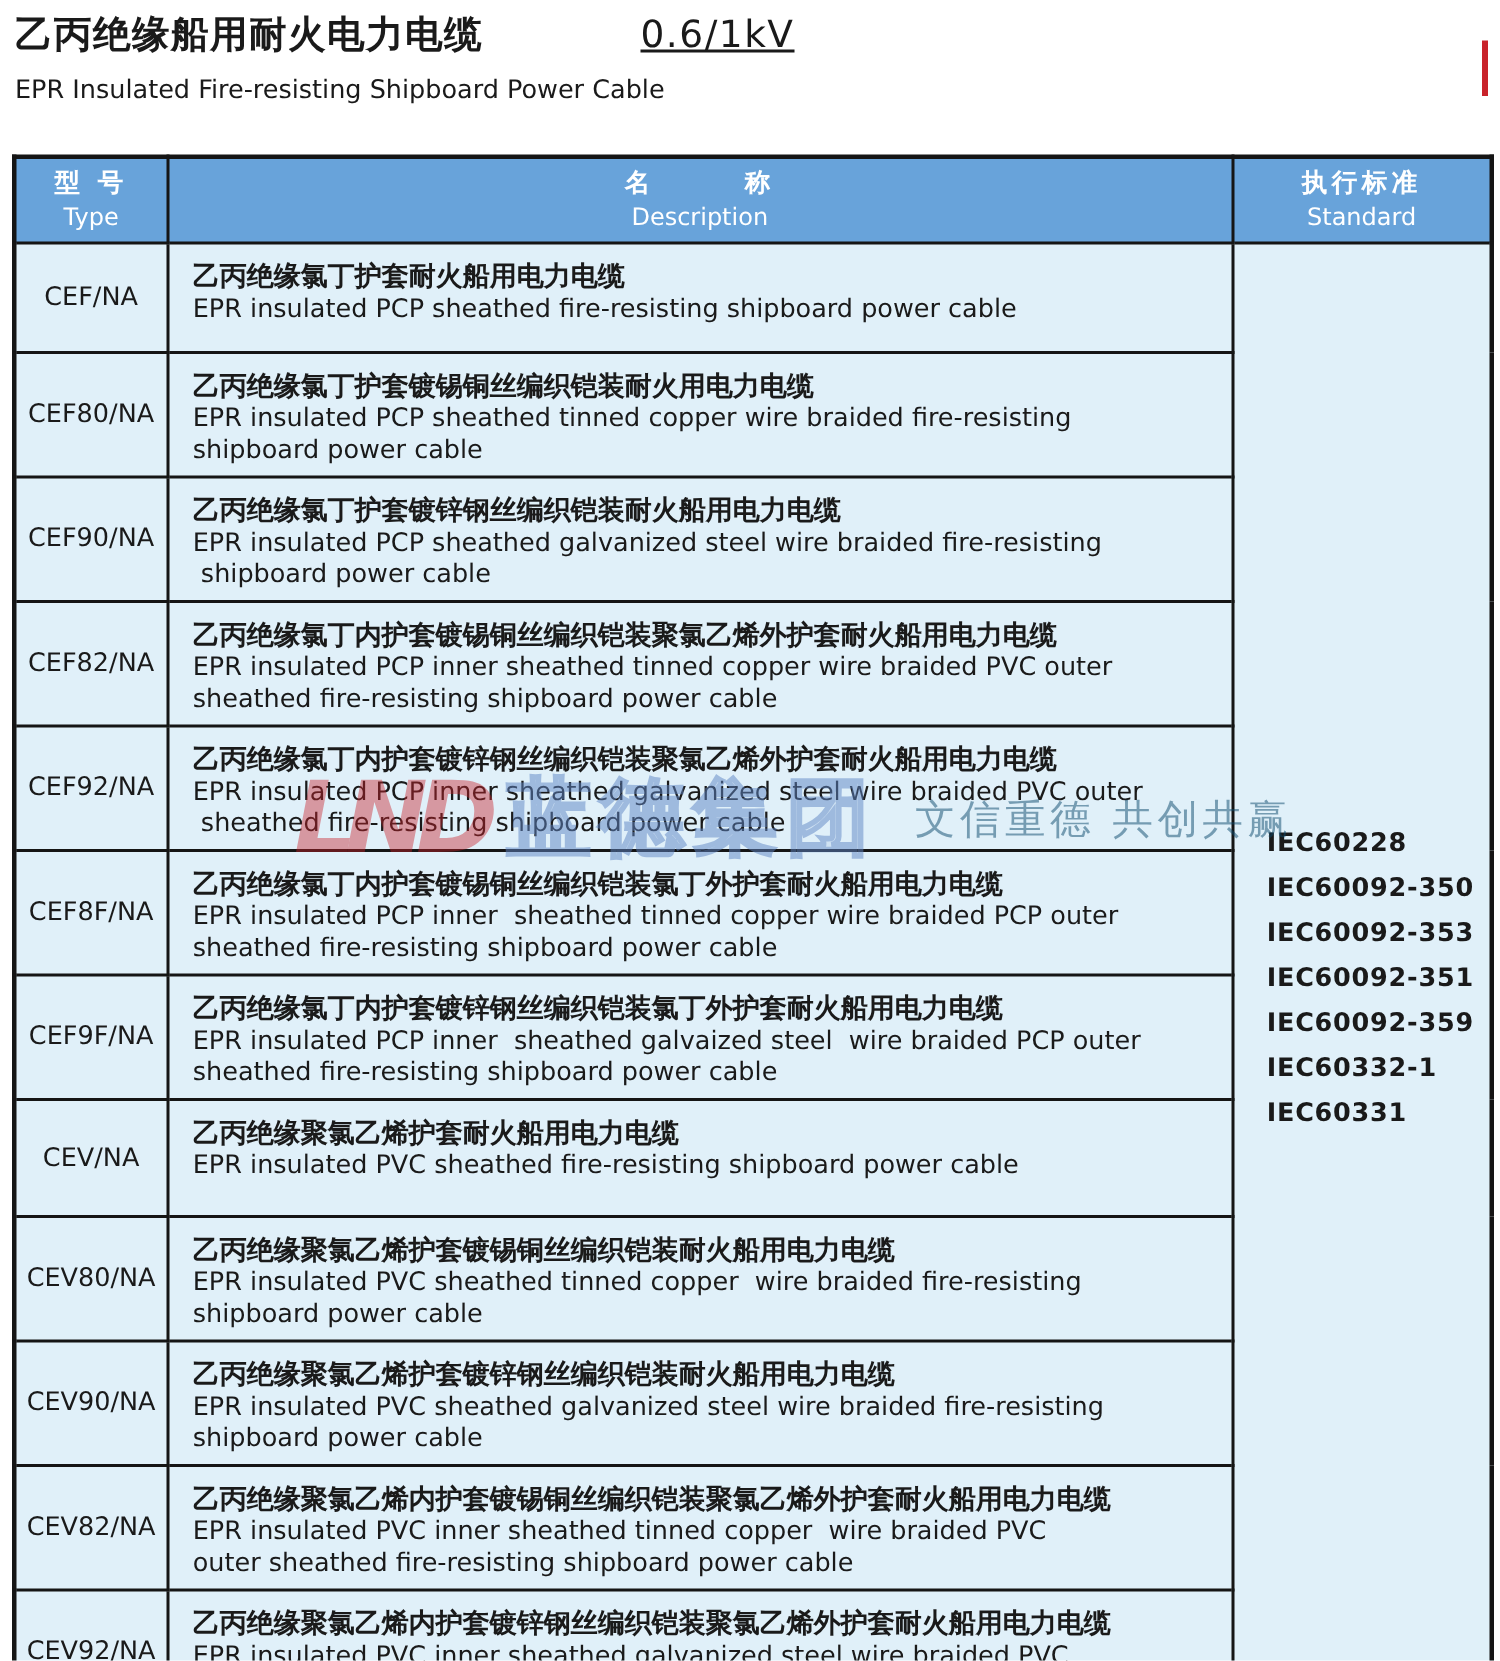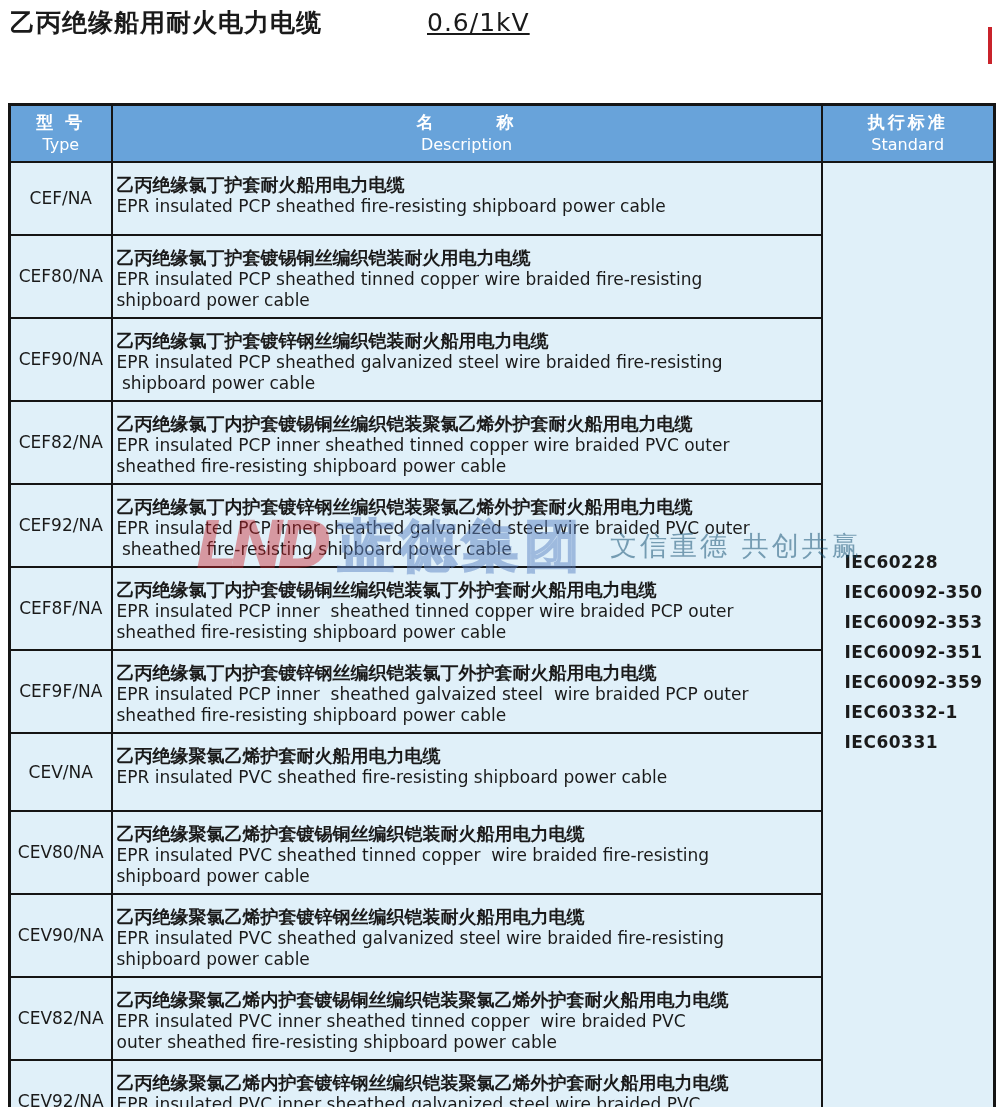--- a/index.html
+++ b/index.html
@@ -43,21 +43,21 @@
   }
   thead .h-zh{font-size:17px;font-weight:bold;letter-spacing:3px;}
   thead .h-en{font-size:16px;}
   tbody td{background:var(--row_bg);}
   tbody tr{height:78px;}
   tbody tr:first-child{height:73px;}
   td.type{
     text-align:center;font-size:17px;letter-spacing:0;
     padding:0 2px;
   }
-  td.desc{padding:6px 8px 6px 4px;vertical-align:top;}
+  td.desc{padding:6px 8px 6px 16px;vertical-align:top;}
   td.desc .zh{font-size:18px;font-weight:bold;line-height:23px;padding-top:4px;}
   td.desc .en{font-size:17px;line-height:21px;white-space:pre-wrap;}
   td.std{vertical-align:middle;}
   .std-list{padding-left:22px;}
   .std-list .std-item{font-size:17px;font-weight:bold;line-height:30px;letter-spacing:.5px;}
 
   
   .watermark{
     position:absolute;left:196px;top:507px;height:78px;
     display:flex;align-items:center;gap:14px;
@@ -76,20 +76,21 @@
 </style>
 </head>
 <body>
 
 <div class="page">
 
   <div class="title-row">
     <span class="title-zh">乙丙绝缘船用耐火电力电缆</span>
     <span class="voltage">0.6/1kV</span>
   </div>
+  <div class="subtitle">EPR Insulated Fire-resisting Shipboard Power Cable</div>
 
   <div class="edge-mark"></div>
 
   <table class="cable">
     <colgroup>
         <col class="c-type">
         <col class="c-desc">
         <col class="c-std">
       </colgroup>
     <thead>

